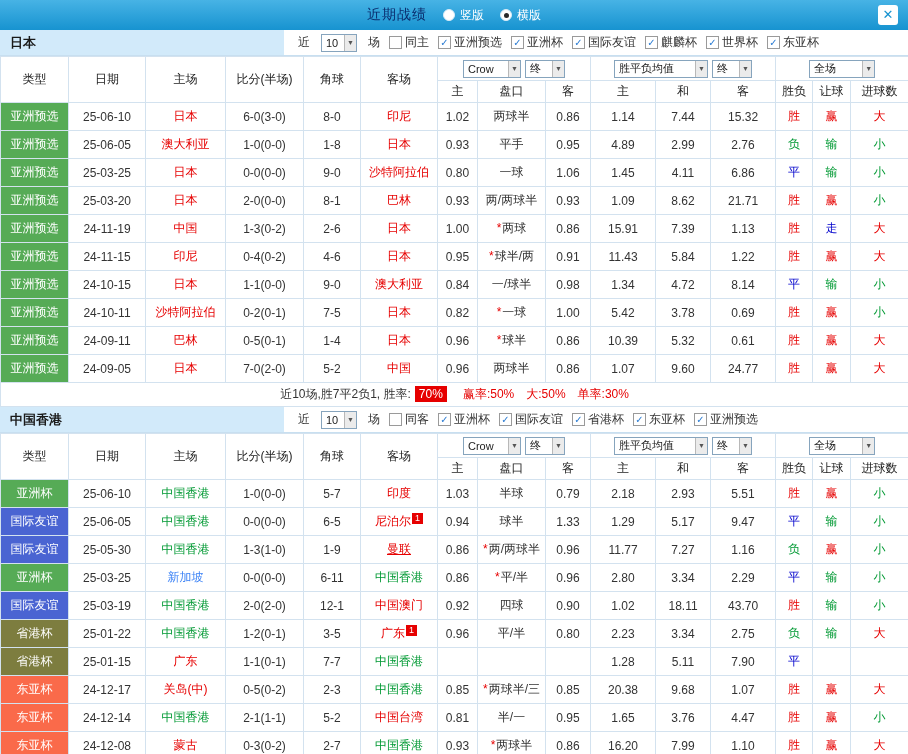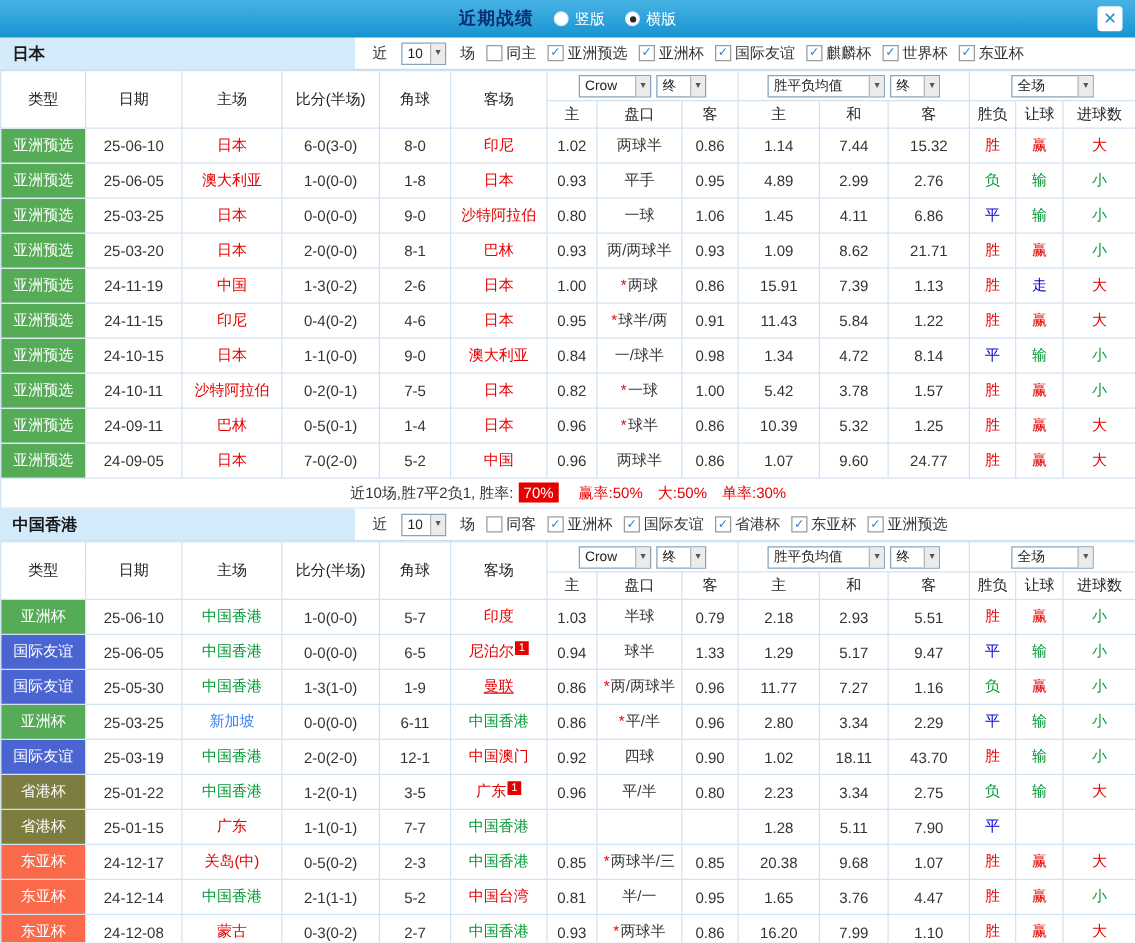--- a/index.html
+++ b/index.html
@@ -2,21 +2,21 @@
 <html><head>
 <meta charset="utf-8">
 <style>
   *{box-sizing:border-box;margin:0;padding:0}
   html,body{background:#e8e8e8}
   .win{width:908px;height:754px;overflow:hidden;background:#fff;position:relative;
        font-family:"Liberation Sans","DejaVu Sans",sans-serif}
   
   .titlebar{height:30px;background:linear-gradient(180deg,#47b3e5,#1793d0);
             display:flex;align-items:center;justify-content:center;gap:16px;position:relative}
-  .title{font-size:14px;font-weight:bold;color:#0a2d6e;letter-spacing:1px}
+  .title{font-size:14px;font-weight:normal;color:#0a2d6e;letter-spacing:1px}
   .radio-item{display:inline-flex;align-items:center;gap:5px;color:#fff;font-size:12px;cursor:pointer}
   .radio{width:12px;height:12px;border-radius:50%;background:#fff;border:1px solid #d8ecf8;
          display:inline-block;position:relative}
   .radio.on::after{content:"";position:absolute;left:3px;top:3px;width:5px;height:5px;
                    border-radius:50%;background:#2a2a2a}
   .closebox{position:absolute;right:10px;top:5px;width:20px;height:20px;background:#fff;
             border-radius:3px;color:#1793d0;font-weight:bold;font-size:13px;line-height:20px;
             text-align:center;cursor:pointer}
   
   .secbar{height:26px;display:flex;align-items:stretch;border-bottom:1px solid #c8dff0;background:#fff}
@@ -289,38 +289,38 @@
             <td>24-10-11</td>
             <td style="color: rgb(230, 0, 0);">沙特阿拉伯</td>
             <td class="redtx">0-2(0-1)</td>
             <td>7-5</td>
             <td style="color: rgb(230, 0, 0);">日本</td>
             <td>0.82</td>
             <td><span class="star">*</span><span>一球</span></td>
             <td>1.00</td>
             <td>5.42</td>
             <td>3.78</td>
-            <td>1.57</td>
+            <td>0.69</td>
             <td style="color: rgb(230, 0, 0);">胜</td>
             <td style="color: rgb(230, 0, 0);">赢</td>
             <td style="color: rgb(0, 153, 51);">小</td>
           </tr>
           <tr>
             <td class="typec" style="background: rgb(86, 171, 86);">亚洲预选</td>
             <td>24-09-11</td>
             <td style="color: rgb(230, 0, 0);">巴林</td>
             <td class="redtx">0-5(0-1)</td>
             <td>1-4</td>
             <td style="color: rgb(230, 0, 0);">日本</td>
             <td>0.96</td>
             <td><span class="star">*</span><span>球半</span></td>
             <td>0.86</td>
             <td>10.39</td>
             <td>5.32</td>
-            <td>1.25</td>
+            <td>0.61</td>
             <td style="color: rgb(230, 0, 0);">胜</td>
             <td style="color: rgb(230, 0, 0);">赢</td>
             <td style="color: rgb(230, 0, 0);">大</td>
           </tr>
           <tr>
             <td class="typec" style="background: rgb(86, 171, 86);">亚洲预选</td>
             <td>24-09-05</td>
             <td style="color: rgb(230, 0, 0);">日本</td>
             <td class="redtx">7-0(2-0)</td>
             <td>5-2</td>

